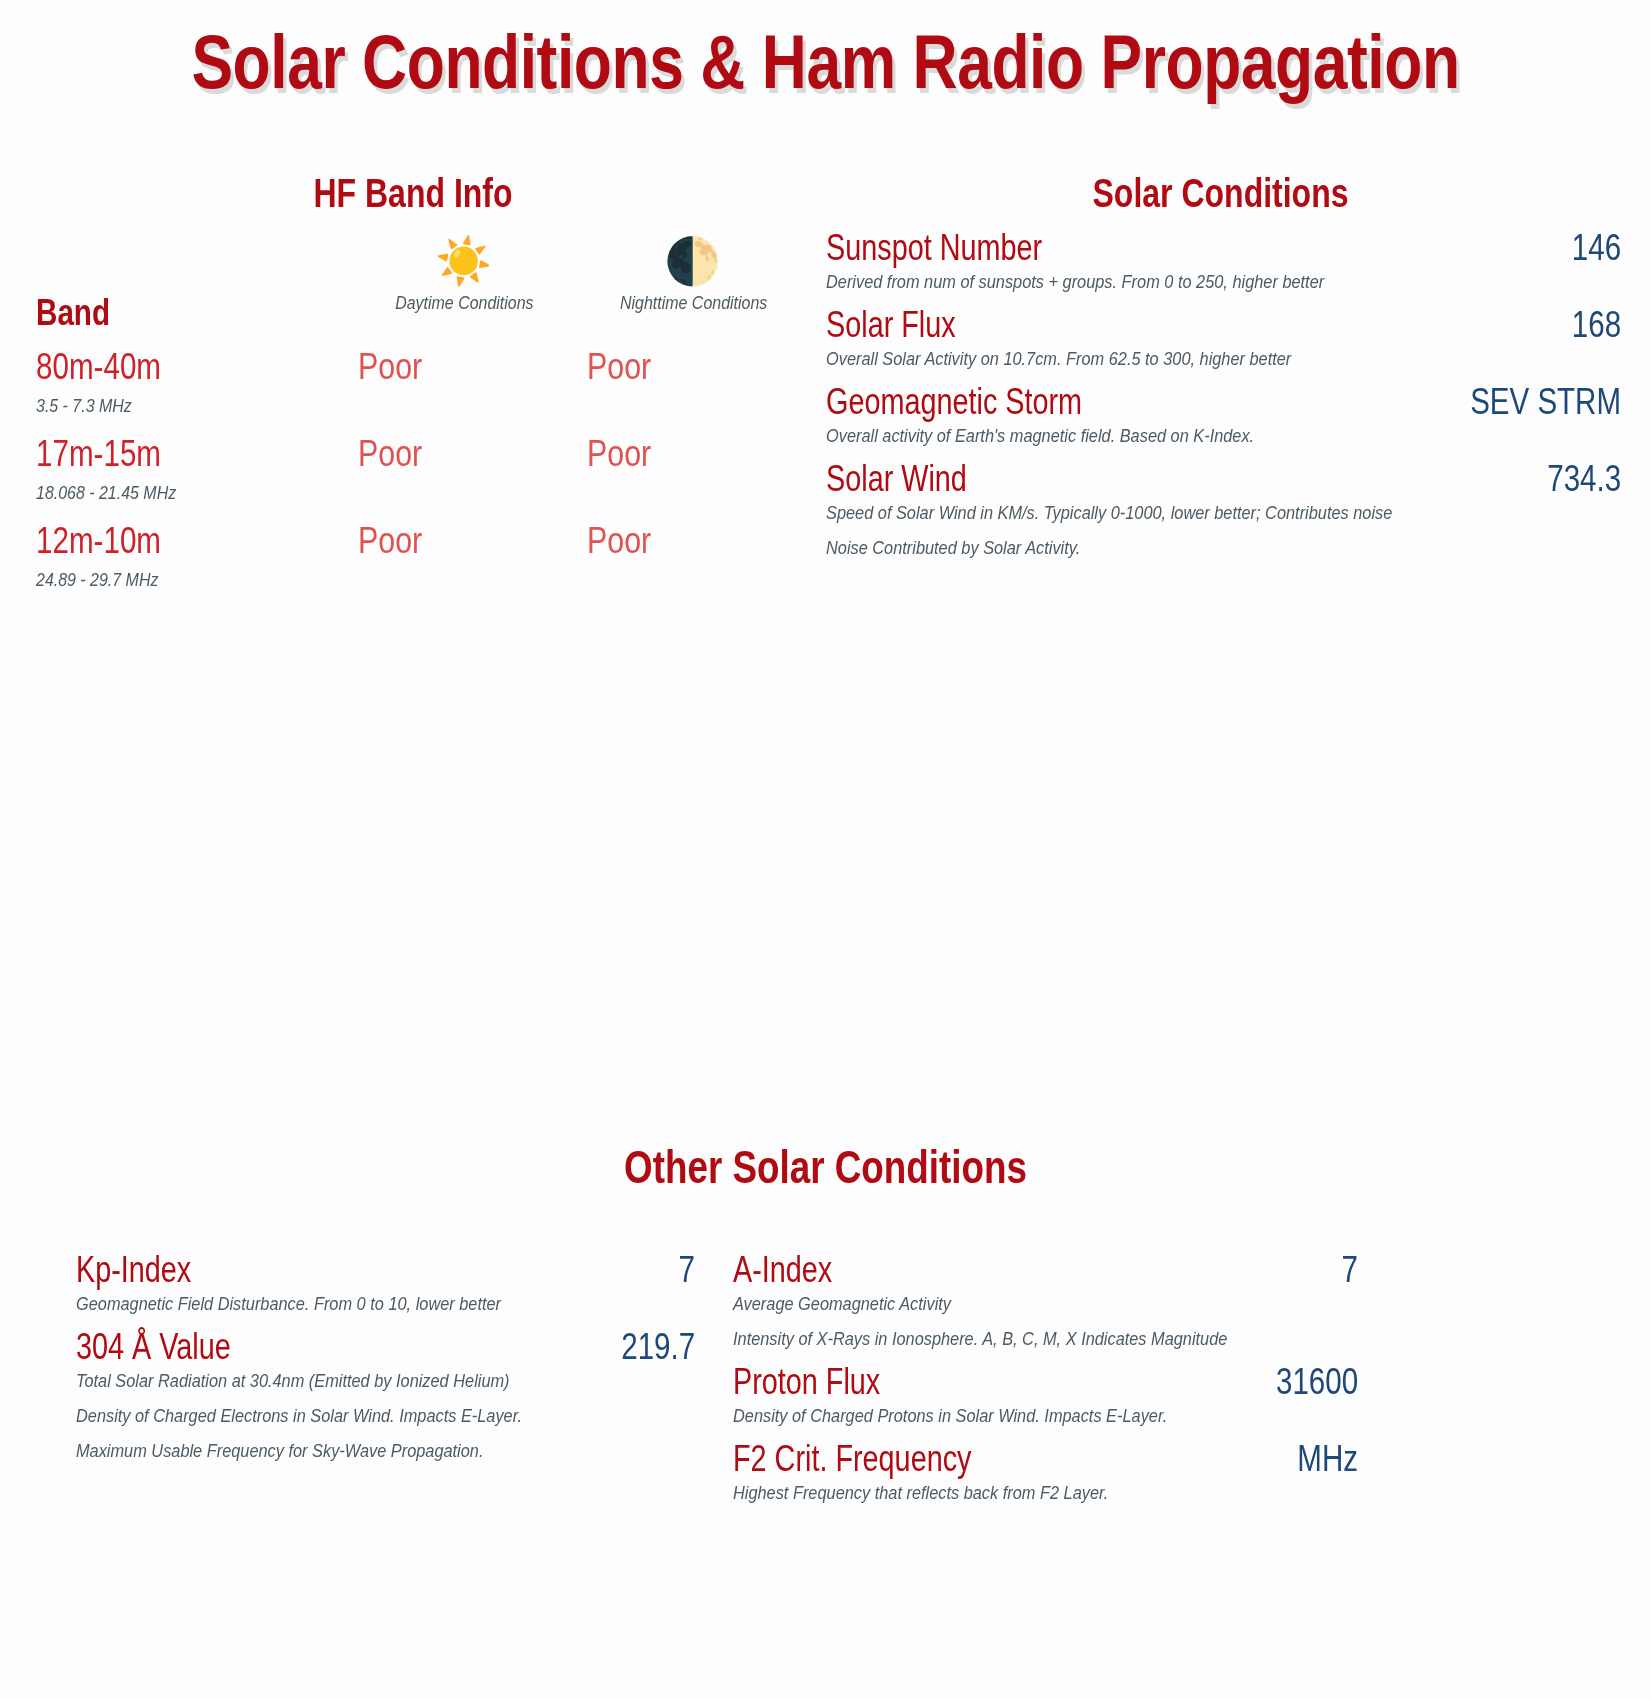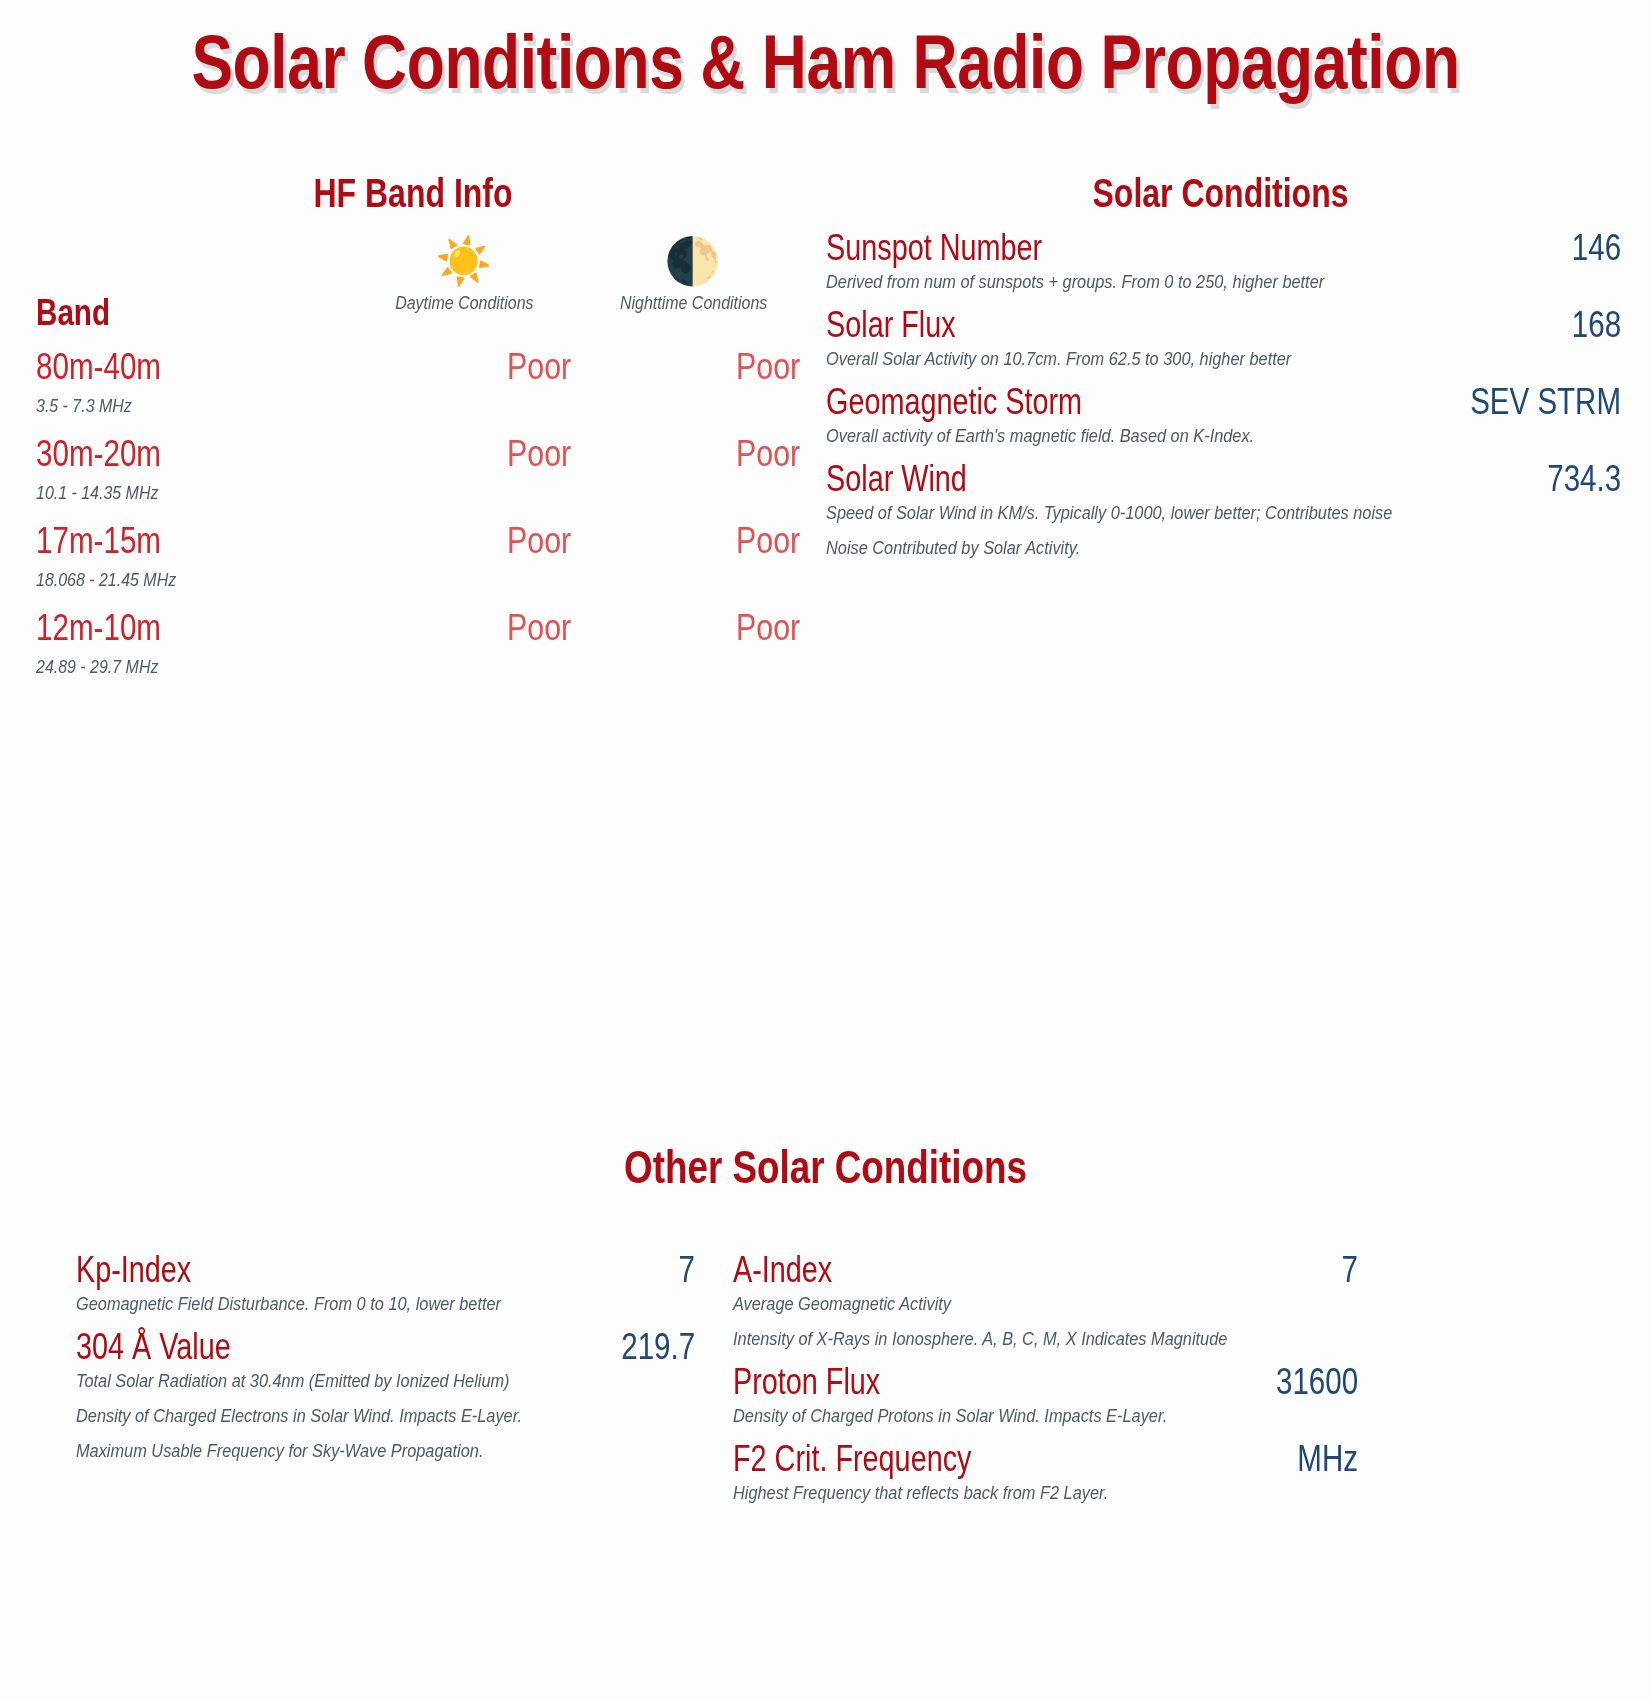--- a/index.html
+++ b/index.html
@@ -97,21 +97,21 @@
     color: #4c5a63;
     font-style: italic;
     font-size: 19px;
     display: block;
     transform: scaleX(0.84);
     transform-origin: left center;
     white-space: nowrap;
     margin-top: 7px;
   }
   .hf-table td.band-cell { padding: 10px 0 6px 18px; vertical-align: top; }
-  .hf-table td.cond-cell { text-align: right; vertical-align: top; padding-top: 10px; }
+  .hf-table td.cond-cell { text-align: left; vertical-align: top; padding-top: 10px; }
   .cond-val {
     color: #e05252;
     font-size: 37px;
     display: inline-block;
     transform: scaleX(0.82);
     white-space: nowrap;
   }
 
   
   .metric-row { padding: 3px 0 8px 0; }
@@ -221,32 +221,20 @@
             <span class="band-freq">3.5 - 7.3 MHz</span>
           </td>
           <td class="cond-cell">
             <span class="cond-val">Poor</span>
           </td>
           <td class="cond-cell">
             <span class="cond-val">Poor</span>
           </td>
         </tr>
 
-        <tr>
-          <td class="band-cell">
-            <span class="band-name">30m-20m</span>
-            <span class="band-freq">10.1 - 14.35 MHz</span>
-          </td>
-          <td class="cond-cell">
-            <span class="cond-val">Poor</span>
-          </td>
-          <td class="cond-cell">
-            <span class="cond-val">Poor</span>
-          </td>
-        </tr>
 
         <tr>
           <td class="band-cell">
             <span class="band-name">17m-15m</span>
             <span class="band-freq">18.068 - 21.45 MHz</span>
           </td>
           <td class="cond-cell">
             <span class="cond-val">Poor</span>
           </td>
           <td class="cond-cell">

